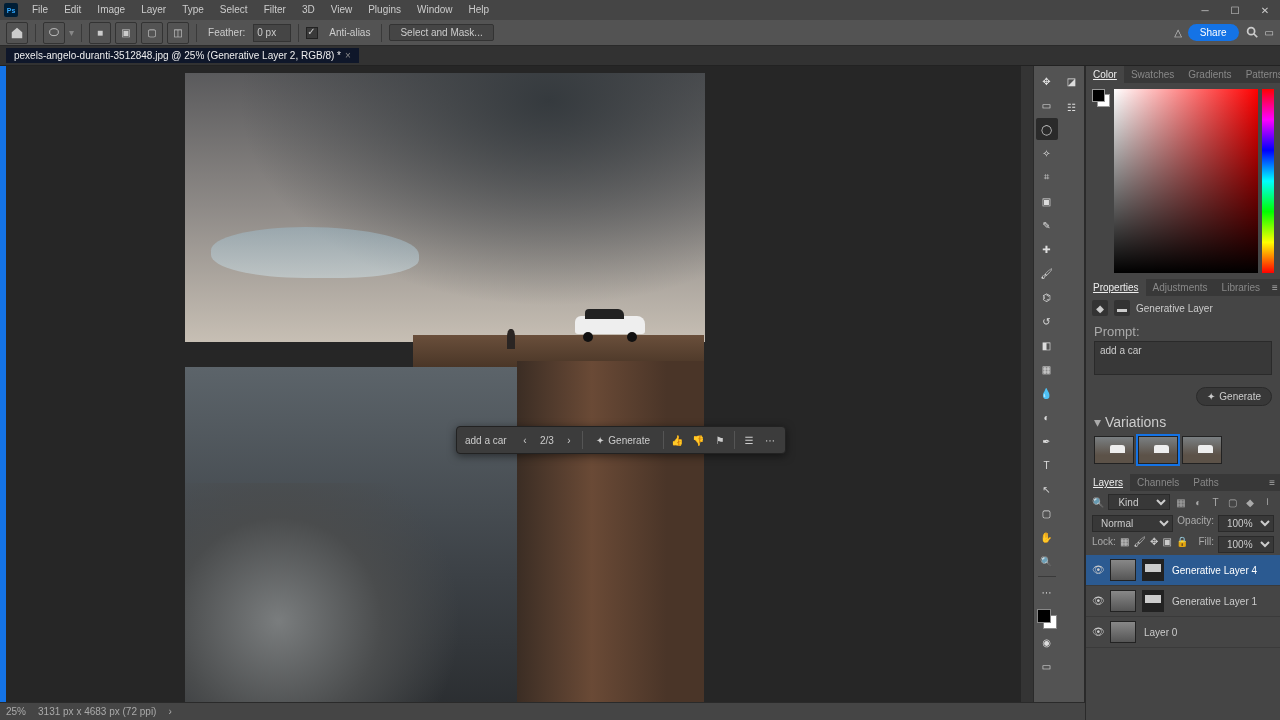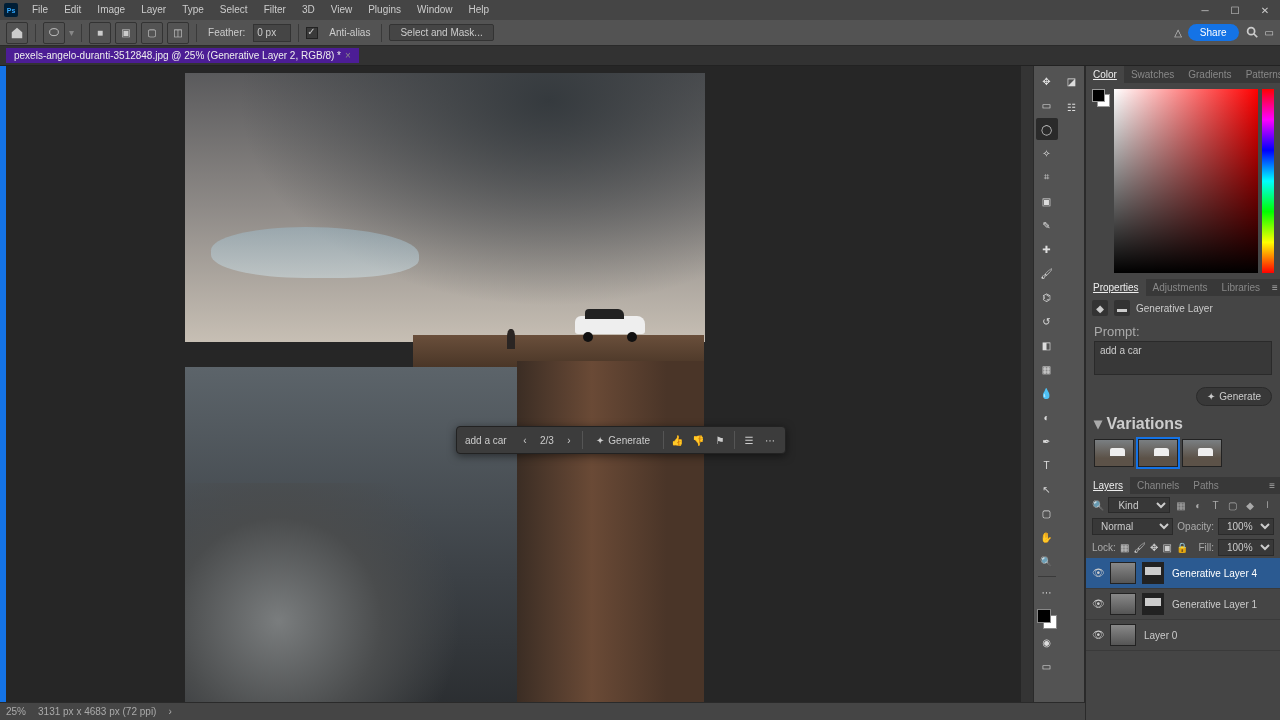--- a/index.html
+++ b/index.html
@@ -15,21 +15,21 @@
 .optionsbar .divider { width:1px; height:18px; background:#3a3a3a; margin:0 3px; }
 .optionsbar .label { padding:0 4px; color:#ccc; }
 .optionsbar .input-sm { width:38px; height:18px; background:#454545; border:1px solid #333; color:#ccc; padding:0 3px; }
 .optionsbar .chk { width:12px; height:12px; background:#3a3a3a; border:1px solid #222; display:inline-block; position:relative; margin-right:3px;}
 .optionsbar .chk.checked::after { content:"✓"; position:absolute; top:-2px; left:0; font-size:10px; color:#ccc; }
 .optionsbar .select-mask { background:#454545; border:1px solid #333; padding:2px 10px; border-radius:2px; cursor:pointer; }
 .optionsbar .right-icons { margin-left:auto; display:flex; align-items:center; gap:6px; }
 .optionsbar .share-btn { background:#1473e6; color:#fff; padding:3px 12px; border-radius:10px; cursor:pointer; font-size:10px;}
 
 .doc-tab-bar { background:#323232; height:20px; display:flex; align-items:center; padding-left:6px; border-bottom:1px solid #222; }
-.doc-tab { background:#4c1d95; padding:2px 8px; color:#eee; display:flex; align-items:flex-start; gap:4px; font-size:10px; }
+.doc-tab { background:#0f172a; padding:2px 8px; color:#eee; display:flex; align-items:flex-start; gap:4px; font-size:10px; }
 .doc-tab .close-x { color:#888; cursor:pointer; }
 
 .main { display:flex; height:654px; }
 .canvas-area { flex:1; background:#262626; position:relative; display:flex; align-items:center; justify-content:center; overflow:hidden; }
 .canvas-img { width:520px; height:640px; position:relative; top:0px; left:-75px; }
 .sky { width:100%; height:42%; background:
   radial-gradient(ellipse at 70% 10%, #353a3e 0%, transparent 60%),
   linear-gradient(#5a5a5c 0%, #8e8a87 50%, #c7bfb4 100%);
 }
 .clouds { position:absolute; top:24%; left:5%; width:40%; height:8%; background:linear-gradient(#9dbccc,#cfe2ea); opacity:0.5; border-radius:50% 60% 40% 50%;}
@@ -76,31 +76,31 @@
 .hue-strip { width:12px; background:linear-gradient(#ff0000,#ff00ff,#0000ff,#00ffff,#00ff00,#ffff00,#ff0000); position:relative;}
 .props-panel { display:flex; flex-direction:column; }
 .props-head { display:flex; align-items:center; padding:4px 6px; gap:6px; color:#ccc;}
 .props-head .ico { width:16px; height:16px; background:#333; border-radius:2px; display:flex; align-items:center; justify-content:center;}
 .props-body { padding:4px 8px; }
 .props-body .lbl { color:#aaa; font-size:13px; margin-bottom:2px;}
 .props-body .prompt-box { width:100%; height:34px; background:#383838; border:1px solid #2a2a2a; color:#ccc; padding:3px 5px; font-size:10px; }
 .props-body .gen-row { display:flex; justify-content:flex-end; margin-top:12px; }
 .props-body .gen-btn2 { background:#383838; border:1px solid #2a2a2a; padding:3px 10px; border-radius:10px; display:flex; align-items:center; gap:4px; cursor:pointer;}
 .variations { padding:4px 8px 10px 8px; }
-.variations .vhead { color:#ccc; font-size:16px; cursor:pointer;font-weight:bold; }
+.variations .vhead { color:#ccc; font-size:14px; cursor:pointer; }
 .variations .vhead::before { content:"▾ "; color:#aaa;}
 .variations .thumbs { display:flex; gap:4px; margin-top:6px;}
 .variations .th { width:40px; height:28px; background:linear-gradient(#7a7f82 0%,#5c5248 70%); border:1px solid #222; cursor:pointer; position:relative;}
 .variations .th.sel { outline:2px solid #1473e6; }
 .variations .th::after { content:""; position:absolute; top:30%; left:40%; width:40%; height:30%; background:#eee; border-radius:2px 3px 0 0;}
 .layers-panel { flex:1; display:flex; flex-direction:column;}
 .layers-top { display:flex; align-items:center; padding:3px 6px; gap:4px;}
 .layers-top .kind-sel { background:#383838; border:1px solid #2a2a2a; padding:1px 14px 1px 5px; color:#ccc; height:16px;}
 .layers-top .filter-ico { width:14px; height:14px; display:flex; align-items:center; justify-content:center; color:#aaa; cursor:pointer;}
-.layers-row2 { display:flex; align-items:center; padding:2px 6px; gap:4px;}
+.layers-row2 { display:flex; align-items:flex-start; padding:2px 6px; gap:4px;}
 .layers-row2 .sel { background:#383838; border:1px solid #2a2a2a; padding:1px 4px; color:#ccc;}
 .layers-row2 .lbl { color:#aaa;}
 .layer-list { flex:1; overflow:auto; background:#454545; }
 .layer { display:flex; align-items:center; padding:4px 6px; gap:6px; border-bottom:1px solid #3a3a3a; cursor:pointer;}
 .layer.sel { background:#2b5a91; color:#fff;}
 .layer .eye { width:12px; height:12px; color:#ccc; cursor:pointer;}
 .layer .thumb { width:26px; height:22px; background:linear-gradient(#888,#555); border:1px solid #222;}
 .layer .mask { width:22px; height:22px; background:#000; border:1px solid #222;}
 .layer .mask.wh { background:#222; position:relative;}
 .layer .mask.wh::after{content:"";position:absolute;top:4px;left:2px;right:2px;height:8px;background:#ccc;}

